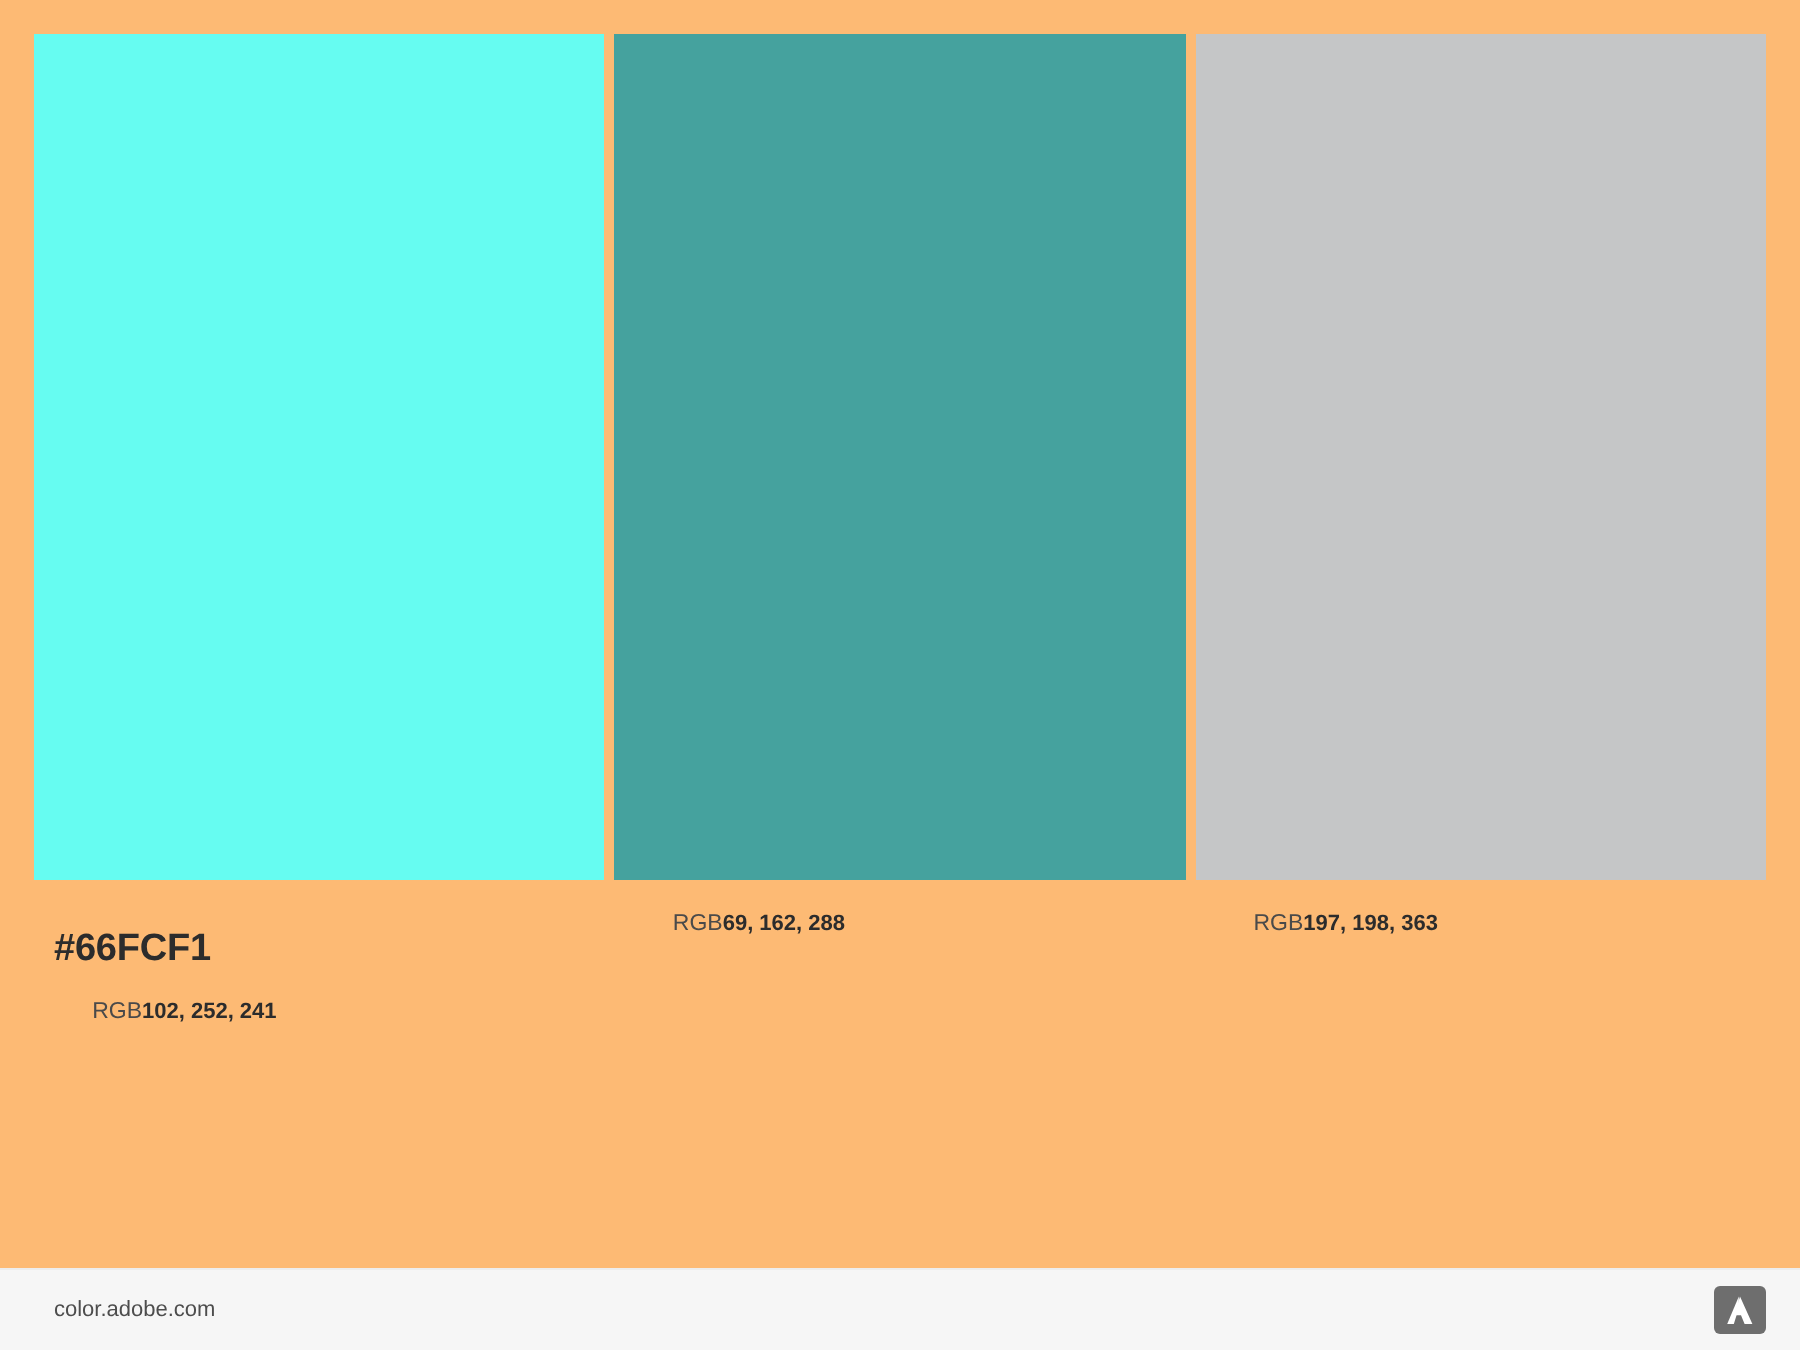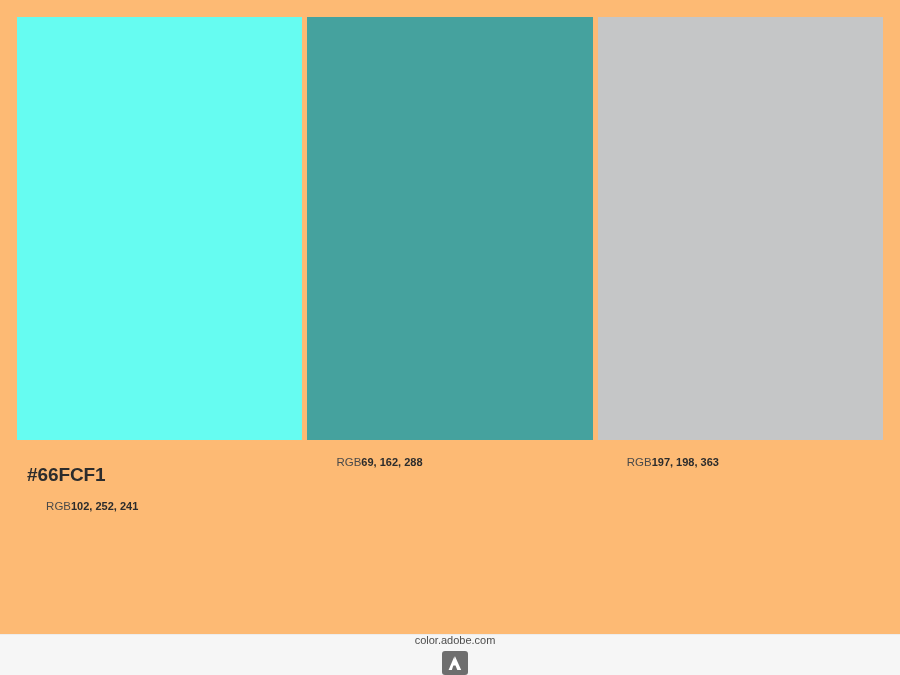--- a/index.html
+++ b/index.html
@@ -94,21 +94,20 @@
     top: 634px;
     width: 900px;
     height: 41px;
     background: #F6F6F6;
     border-top: 1px solid #EDEDED;
     display: flex;
     align-items: center;
     justify-content: space-between;
     box-sizing: border-box;
     padding: 0 17px 0 27px;
-    flex-direction: column;
   }
   .footer-url {
     font-size: 11px;
     color: #4D4D4D;
     line-height: 1;
   }
   .adobe-mark {
     display: block;
     width: 26px;
     height: 24px;

